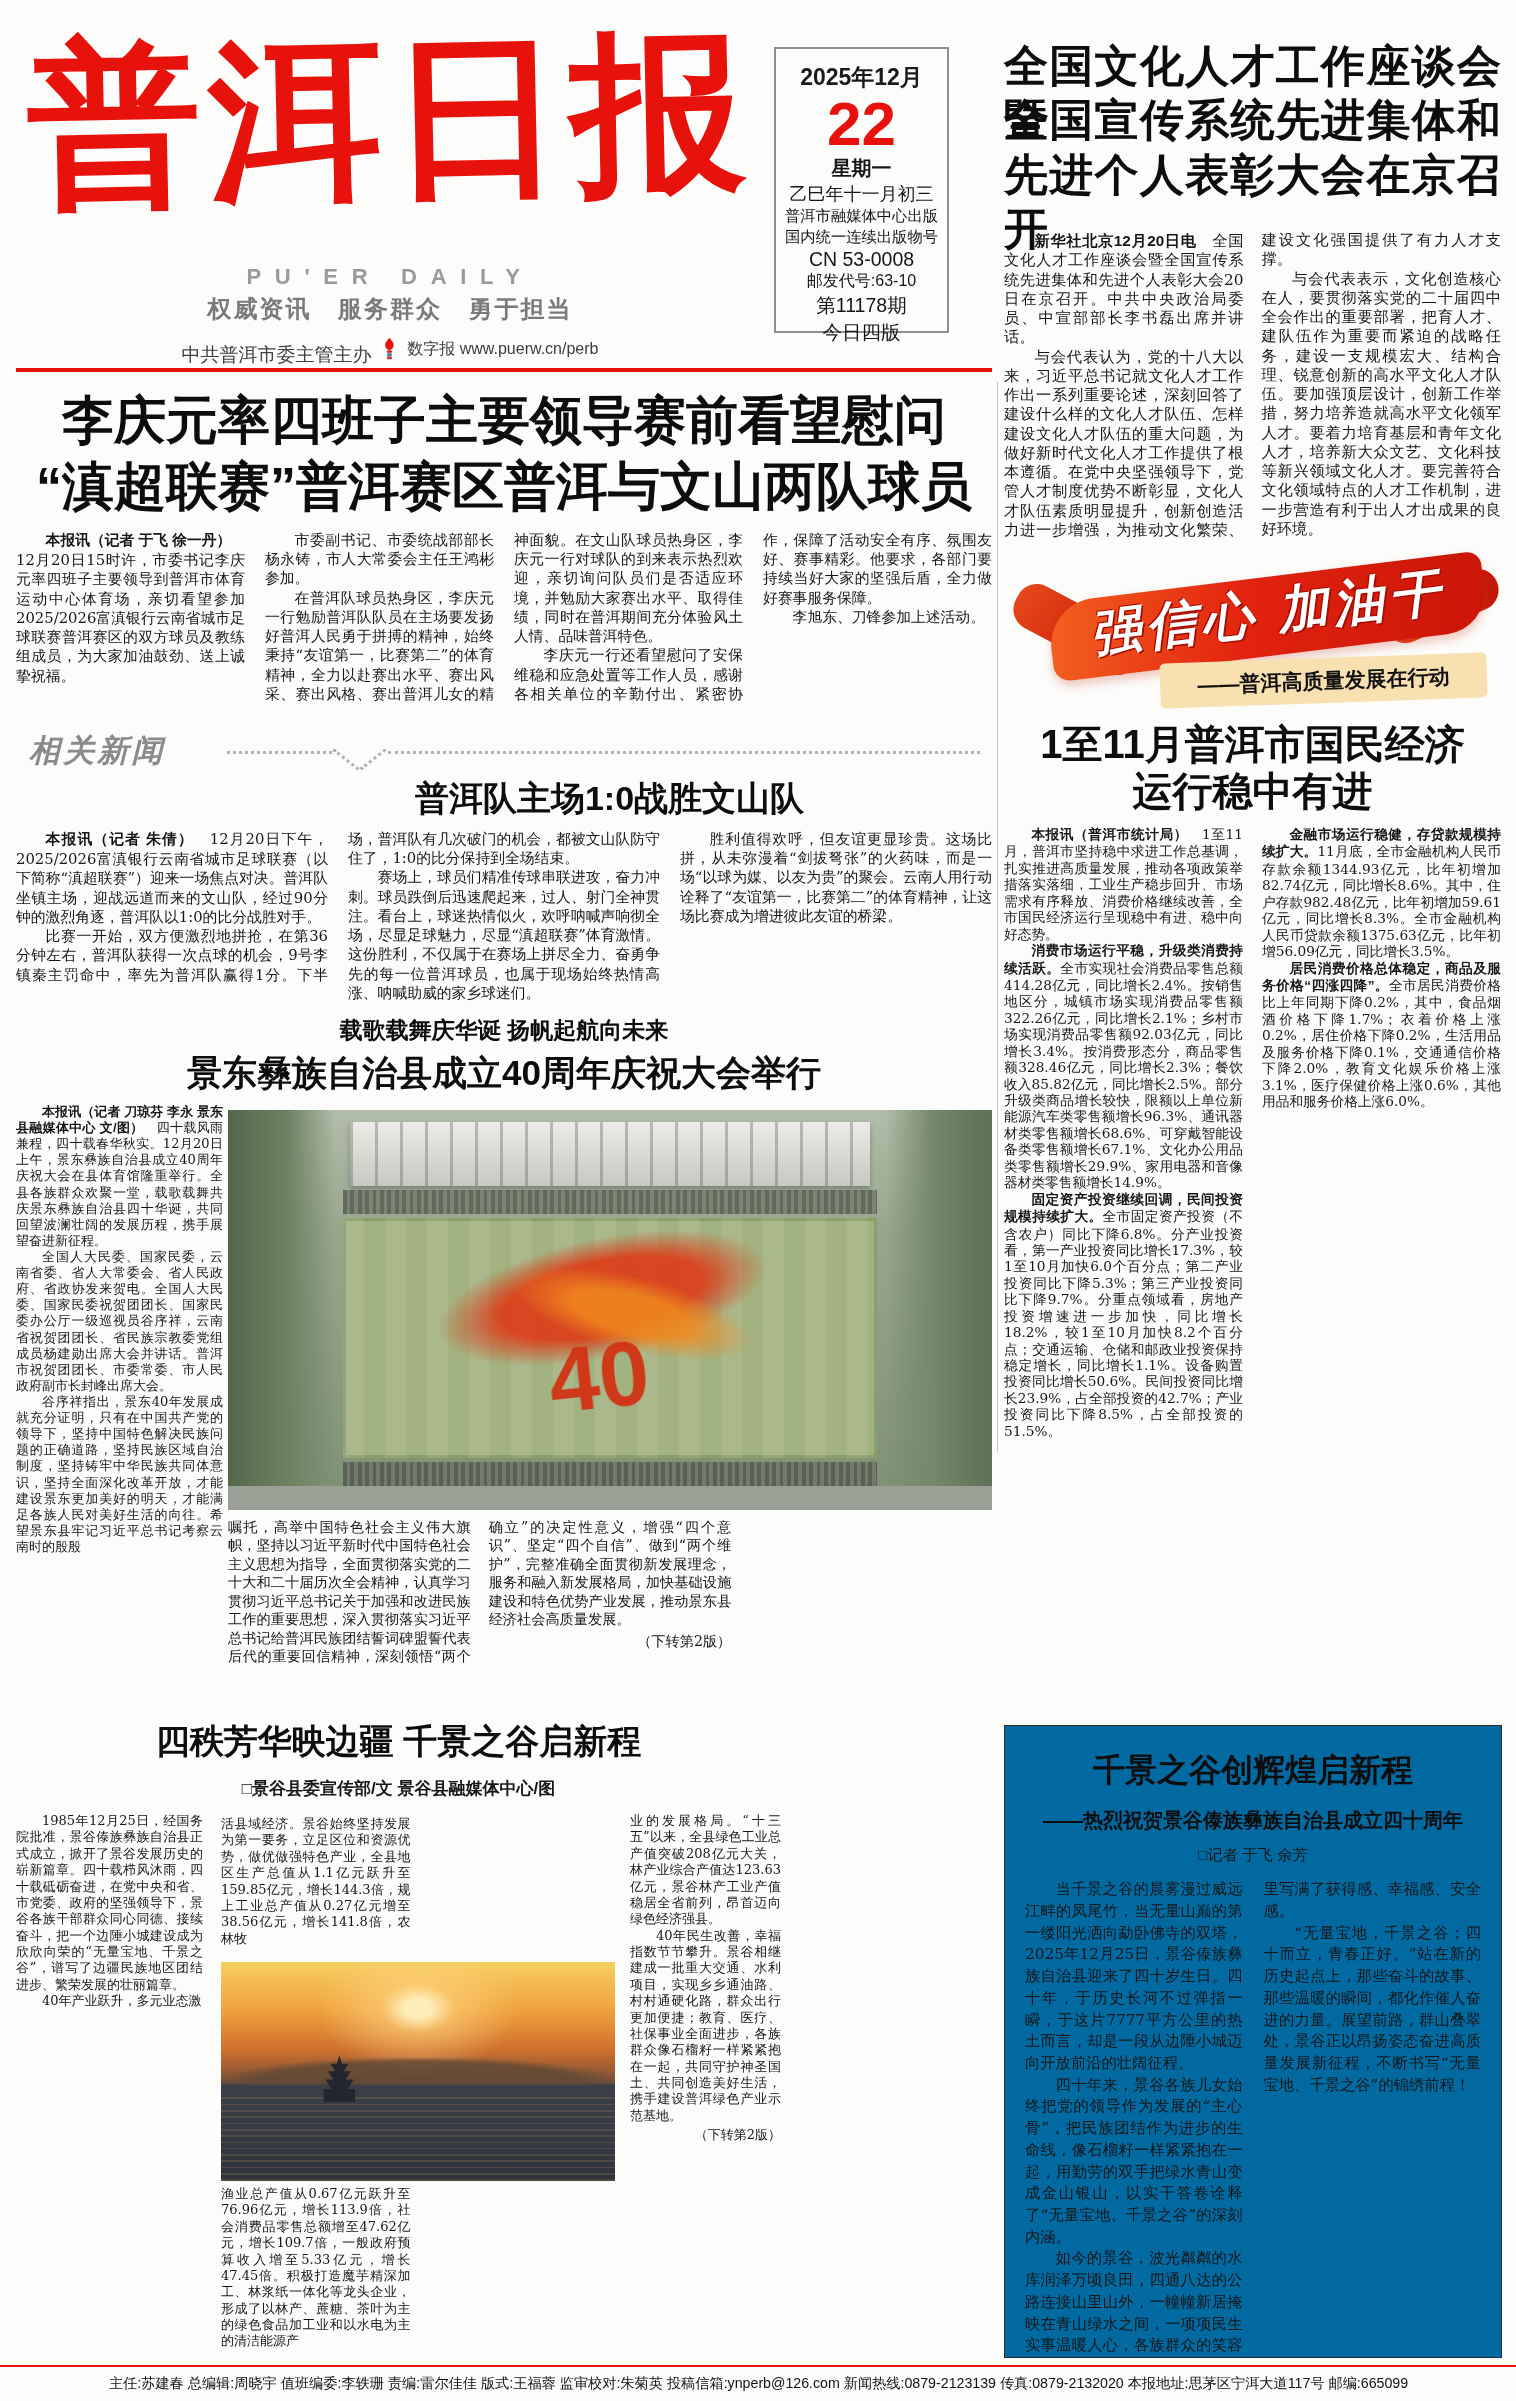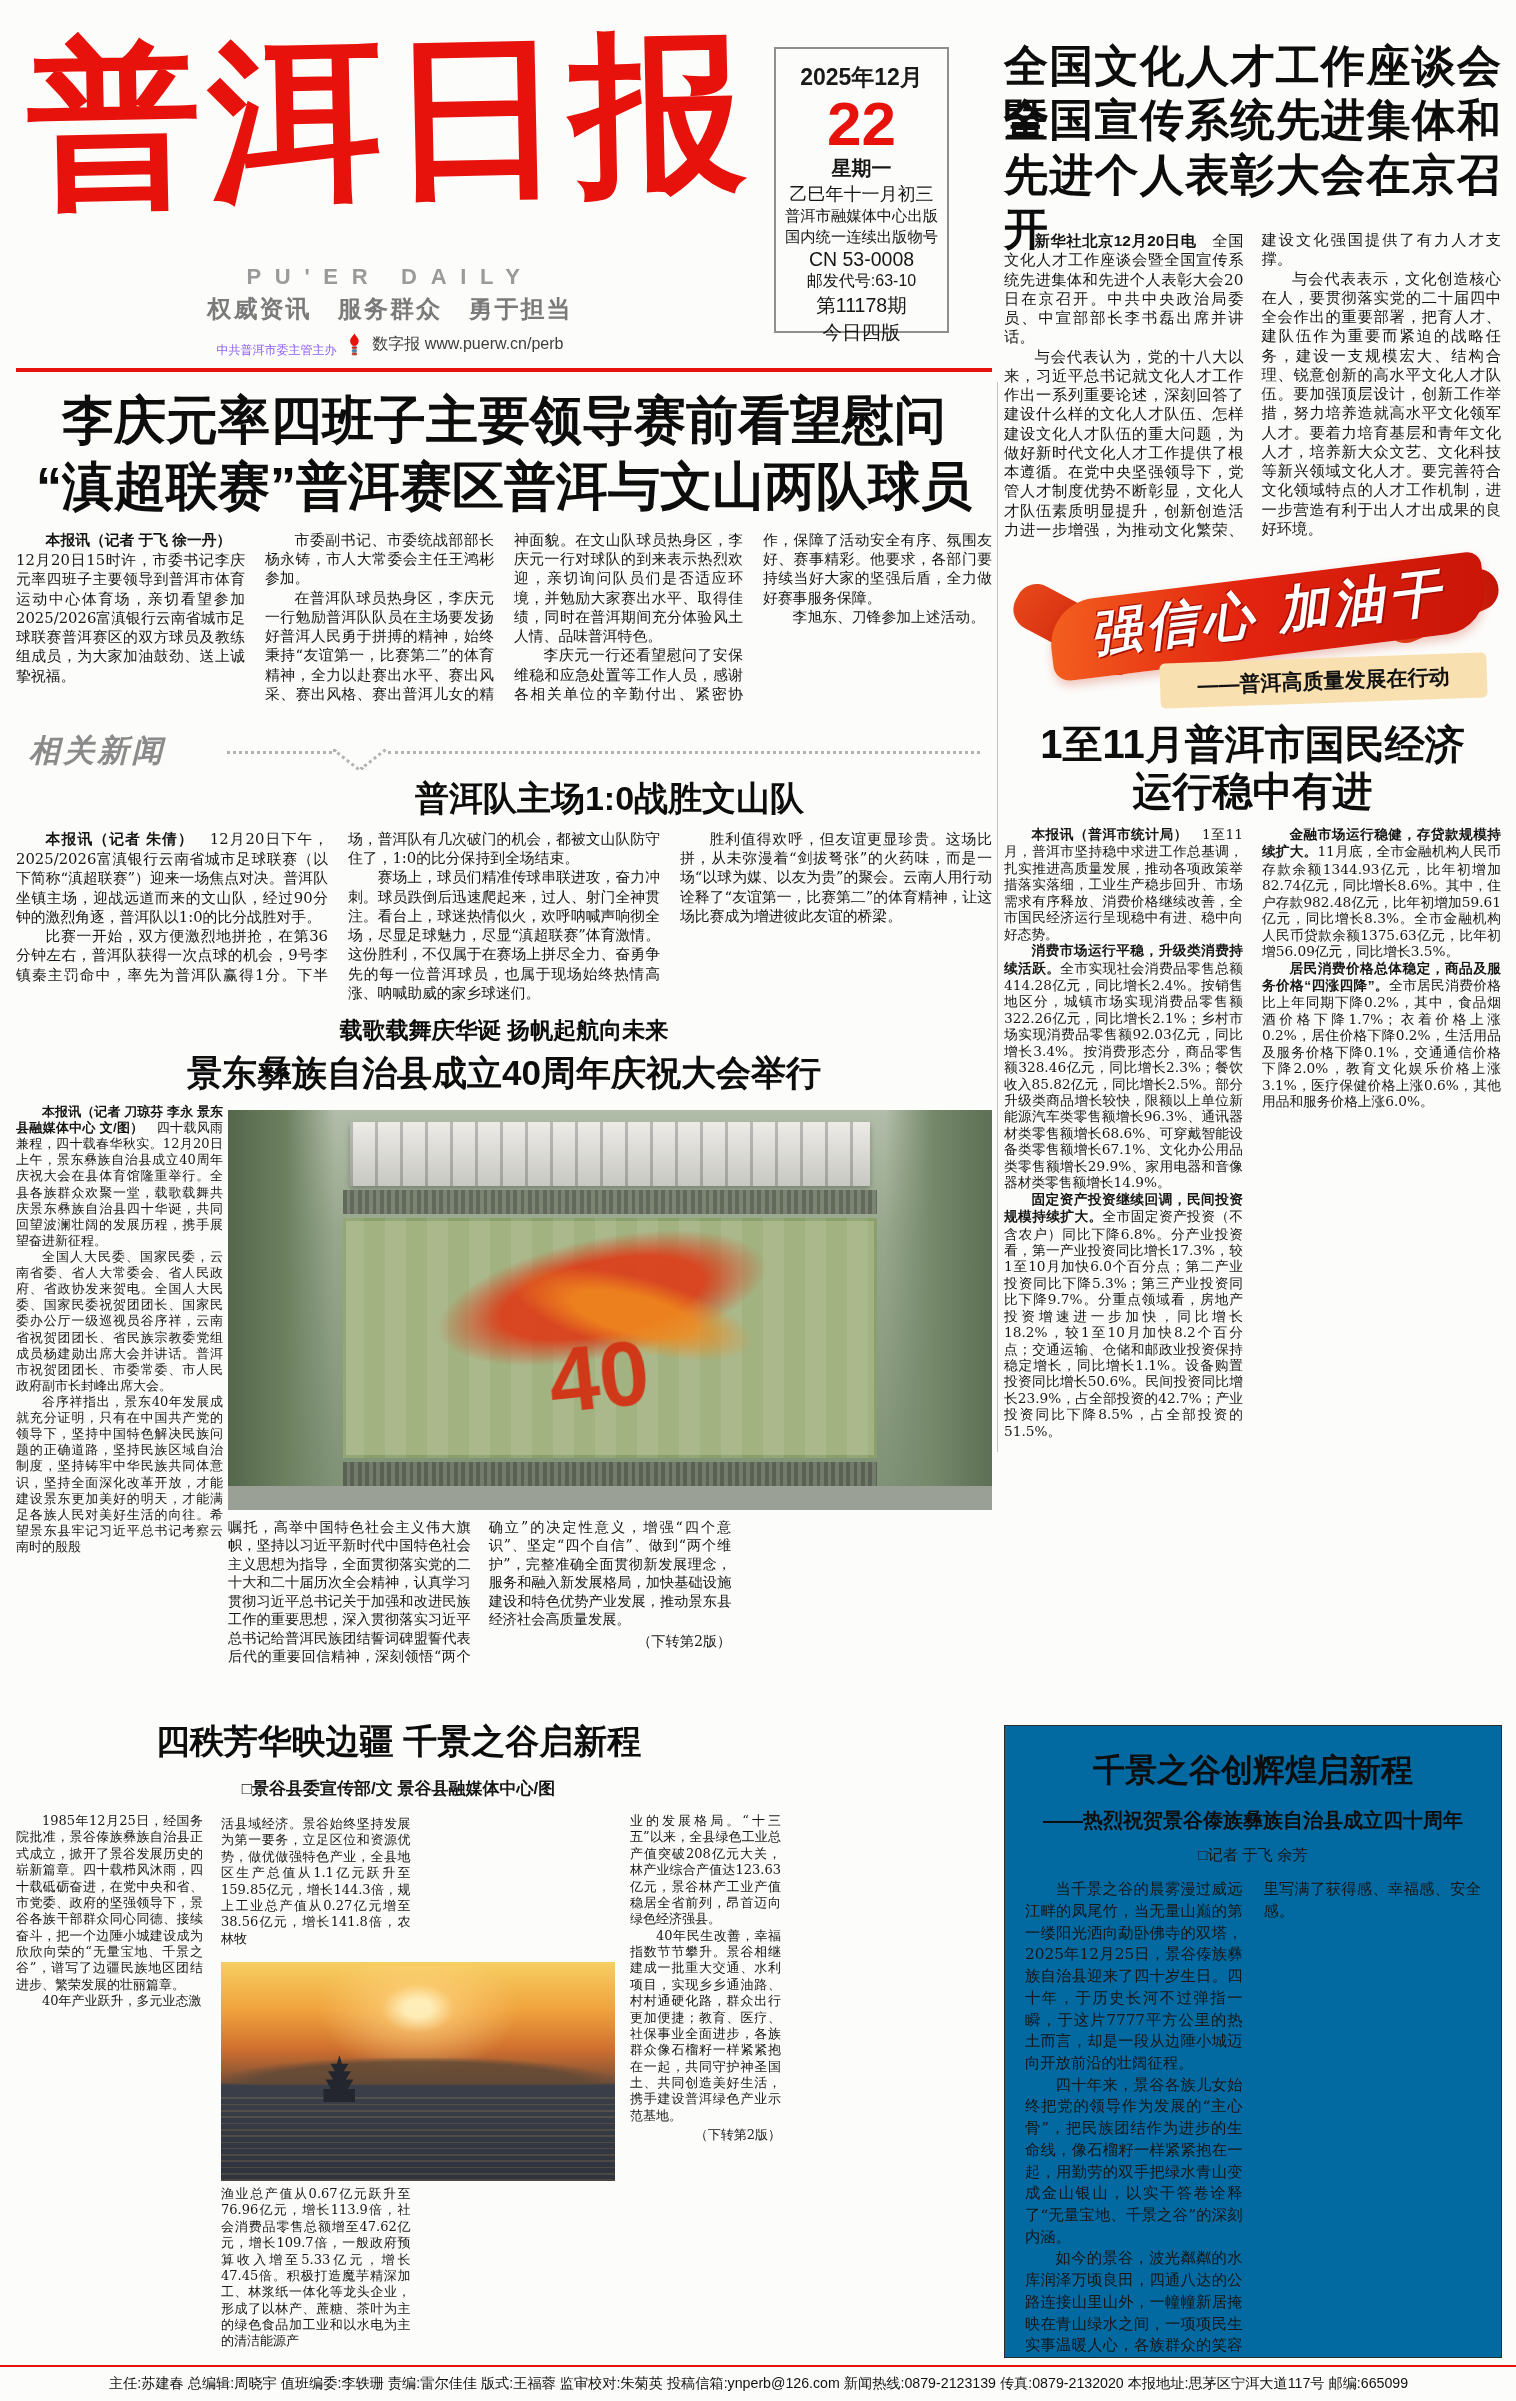--- a/index.html
+++ b/index.html
@@ -40,21 +40,21 @@
   .tribute-box{border:1.6px solid #2b2b2b;box-sizing:border-box;background:#0369a1;}
   .kai{font-family:"DejaVu Serif","Liberation Serif",serif;}
 </style>
 </head>
 <body>
 
 <div class="abs masthead-title center" style="left:21px;top:27px;width:738px;font-size:174px;">普洱日报</div>
 <div class="abs center hei" style="left:21px;top:264px;width:738px;font-size:22px;letter-spacing:13.7px;color:#9a9a9a;font-weight:700;">PU'ER  DAILY</div>
 <div class="abs center hei" style="left:21px;top:293px;width:738px;font-size:24px;color:#7a7a7a;font-weight:700;letter-spacing:2.1px;">权威资讯　服务群众　勇于担当</div>
 <div class="abs" style="left:21px;top:330px;width:738px;display:flex;align-items:center;justify-content:center;gap:10.5px;">
-  <span class="hei" style="font-size:12px;color:#8b5cf6;margin-top:12px;">中共普洱市委主管主办</span>
+  <span class="hei" style="font-size:19px;color:#404040;margin-top:12px;">中共普洱市委主管主办</span>
   <span style="display:inline-block;line-height:0;">
     <svg width="14.8" height="24" viewBox="0 0 28 46">
       <path d="M14 1 C18 8 23 10 22 17 C21.5 22 18 25 14 25 C10 25 6.5 22 6 17 C5 10 10 8 14 1 Z" fill="#e8120c"></path>
       <rect x="10" y="25" width="8" height="18" fill="#8a8a8a"></rect>
       <rect x="9" y="27" width="10" height="2.5" fill="#e8120c"></rect>
       <rect x="9" y="33" width="10" height="2.5" fill="#2f7fb8"></rect>
       <rect x="9" y="39" width="10" height="2.5" fill="#e8120c"></rect>
     </svg>
   </span>
   <span class="hei" style="font-size:16px;color:#3d3d3d;">数字报 www.puerw.cn/perb</span>
@@ -186,18 +186,19 @@
   </div>
 
 <div class="abs tribute-box" style="left:1004px;top:1725px;width:498px;height:633px;padding:16px 20px;">
   <div class="headline center" style="font-size:32px;margin-top:7.4px;">千景之谷创辉煌启新程</div>
   <div class="headline center" style="font-size:20px;font-weight:700;margin-top:13.7px;">——热烈祝贺景谷傣族彝族自治县成立四十周年</div>
   <div class="center hei" style="font-size:15.3px;margin-top:10.5px;">□记者 于飞 余芳</div>
   <div class="cols kai" style="margin-top:13.7px;height:485px;column-count:2;column-gap:21px;font-size:15.3px;line-height:1.42;">
       <p class="para">当千景之谷的晨雾漫过威远江畔的凤尾竹，当无量山巅的第一缕阳光洒向勐卧佛寺的双塔，2025年12月25日，景谷傣族彝族自治县迎来了四十岁生日。四十年，于历史长河不过弹指一瞬，于这片7777平方公里的热土而言，却是一段从边陲小城迈向开放前沿的壮阔征程。</p>
       <p class="para">四十年来，景谷各族儿女始终把党的领导作为发展的“主心骨”，把民族团结作为进步的生命线，像石榴籽一样紧紧抱在一起，用勤劳的双手把绿水青山变成金山银山，以实干答卷诠释了“无量宝地、千景之谷”的深刻内涵。</p>
       <p class="para">如今的景谷，波光粼粼的水库润泽万顷良田，四通八达的公路连接山里山外，一幢幢新居掩映在青山绿水之间，一项项民生实事温暖人心，各族群众的笑容里写满了获得感、幸福感、安全感。</p>
+      <p class="para">“无量宝地，千景之谷；四十而立，青春正好。”站在新的历史起点上，那些奋斗的故事、那些温暖的瞬间，都化作催人奋进的力量。展望前路，群山叠翠处，景谷正以昂扬姿态奋进高质量发展新征程，不断书写“无量宝地、千景之谷”的锦绣前程！</p>
     </div>
 </div>
 
 <div class="abs redrule" style="left:0;top:2365px;width:1517px;height:2.1px;"></div>
 <div class="abs center hei" style="left:0;top:2374px;width:1517px;font-size:14.2px;color:#111;">主任:苏建春  总编辑:周晓宇  值班编委:李轶珊  责编:雷尔佳佳  版式:王福蓉  监审校对:朱菊英  投稿信箱:ynperb@126.com  新闻热线:0879-2123139  传真:0879-2132020  本报地址:思茅区宁洱大道117号  邮编:665099</div>
 
 
 </body></html>

